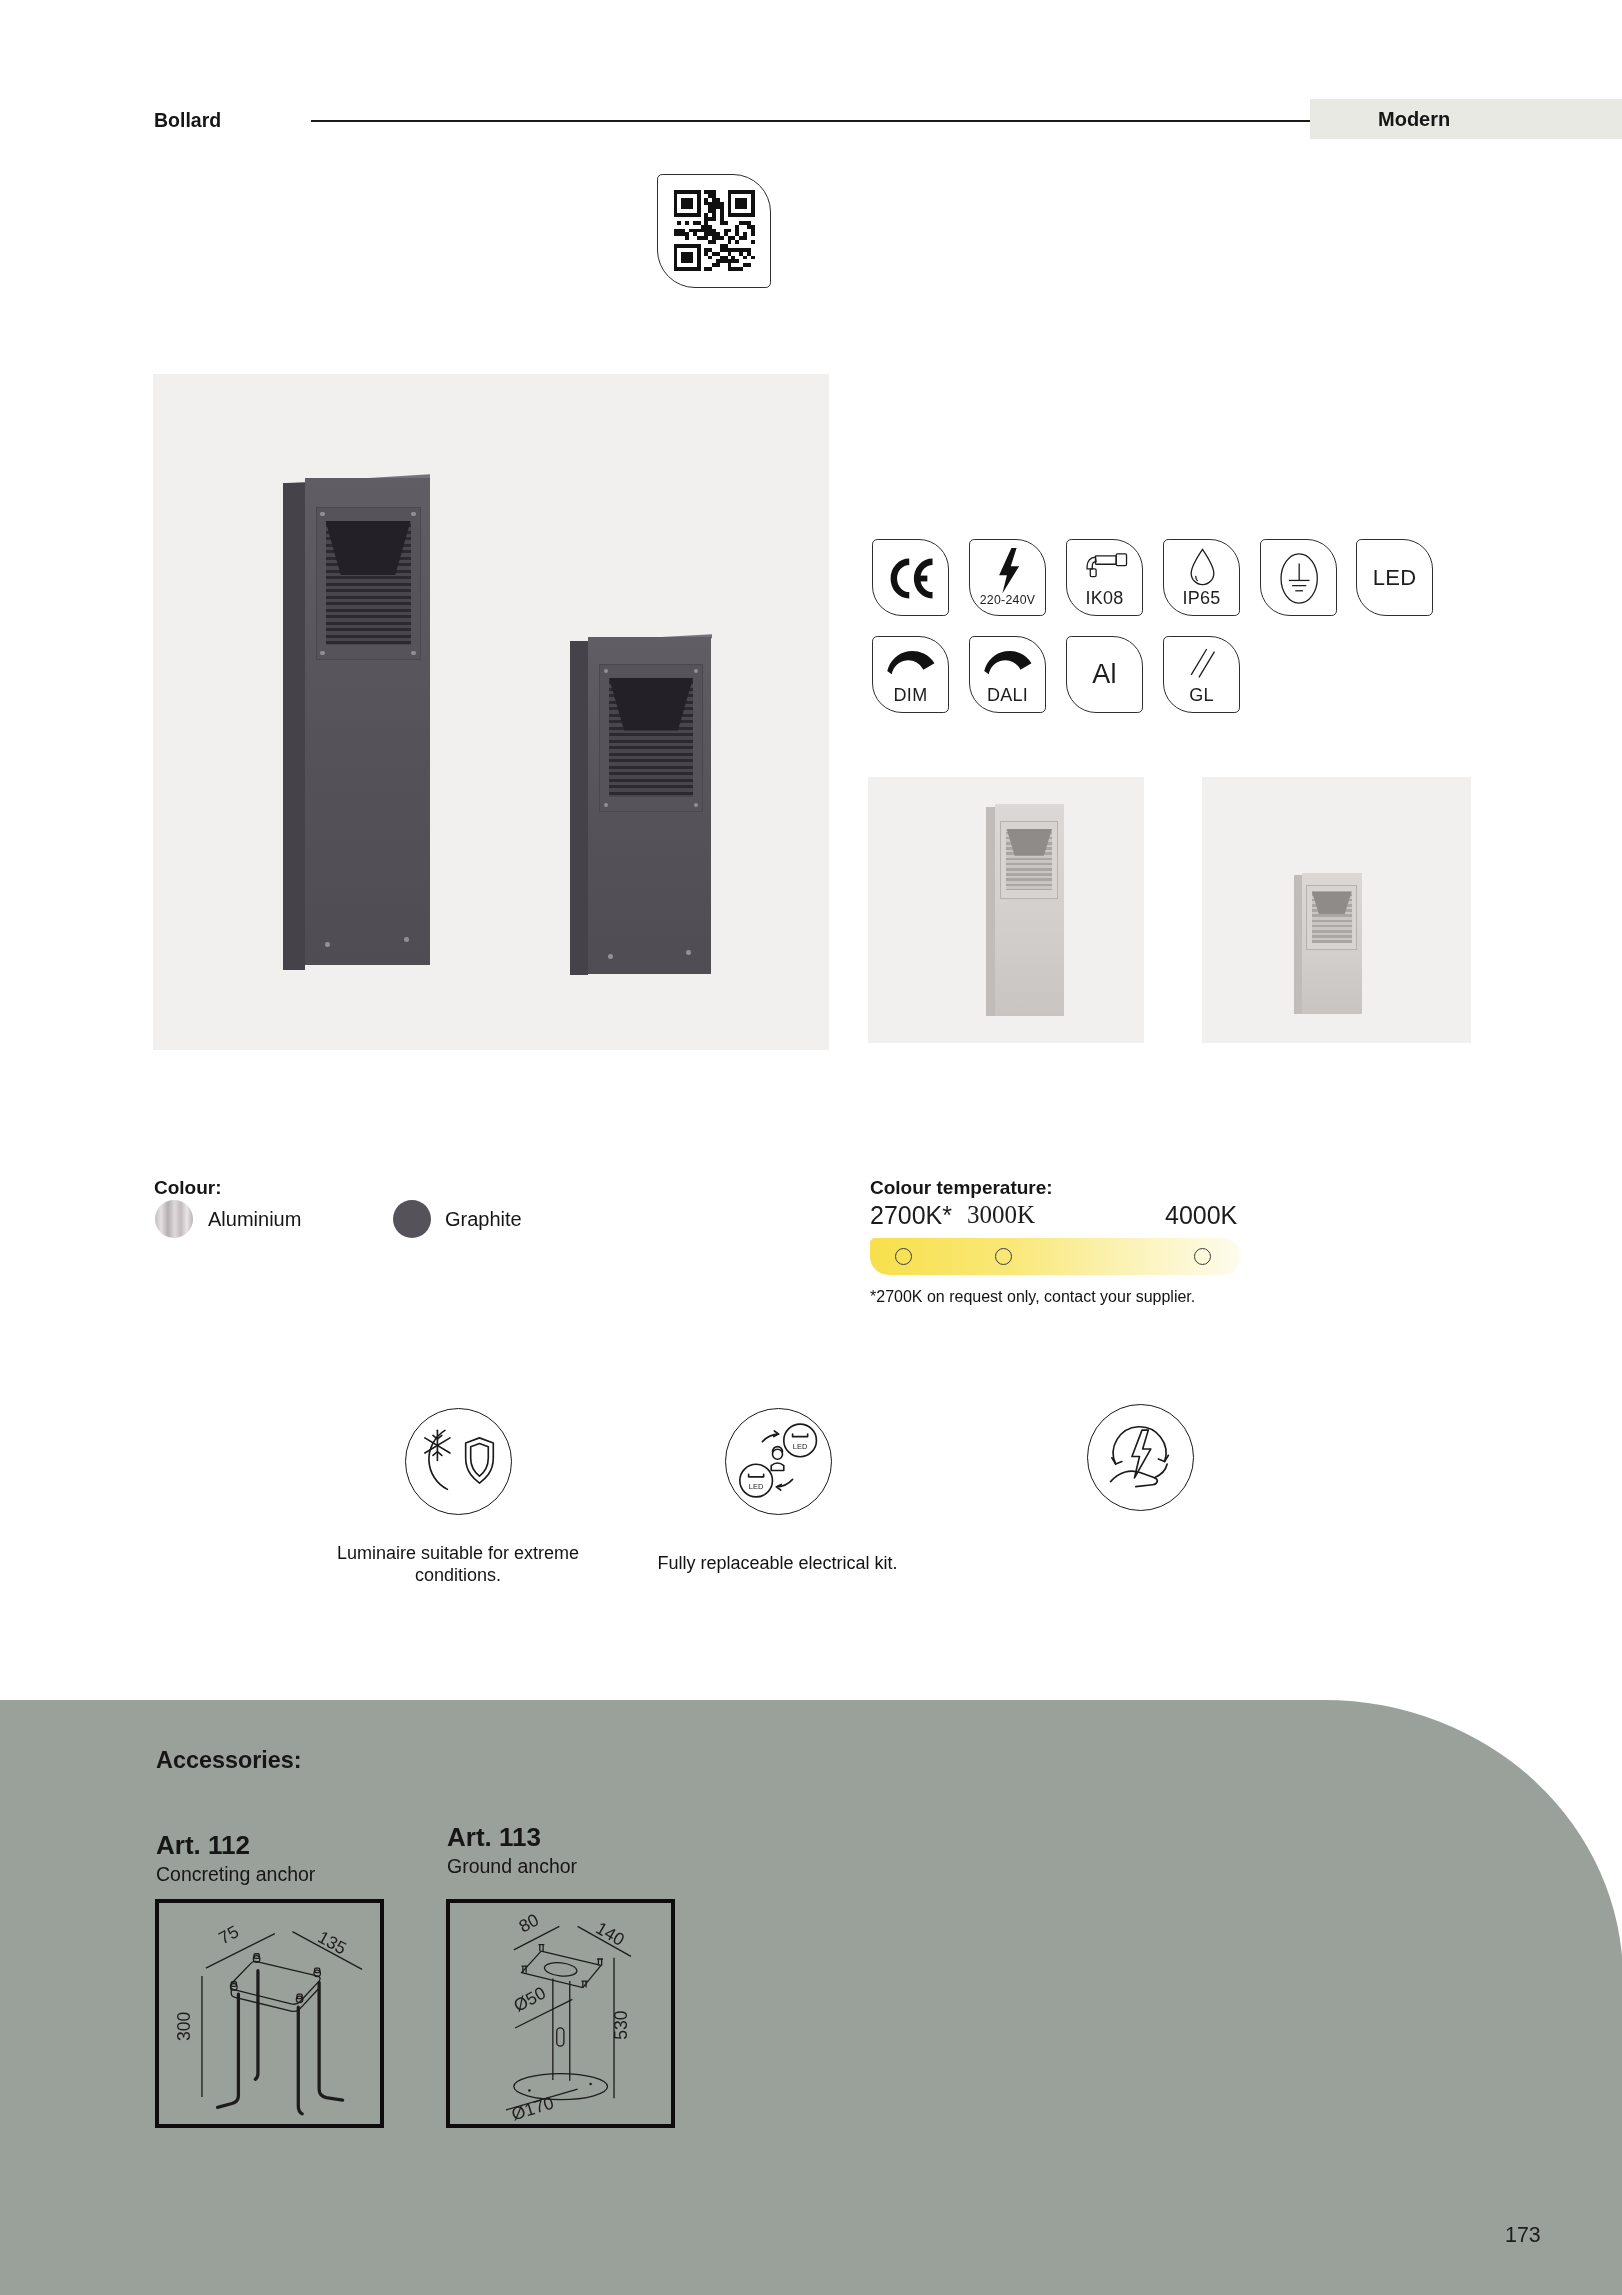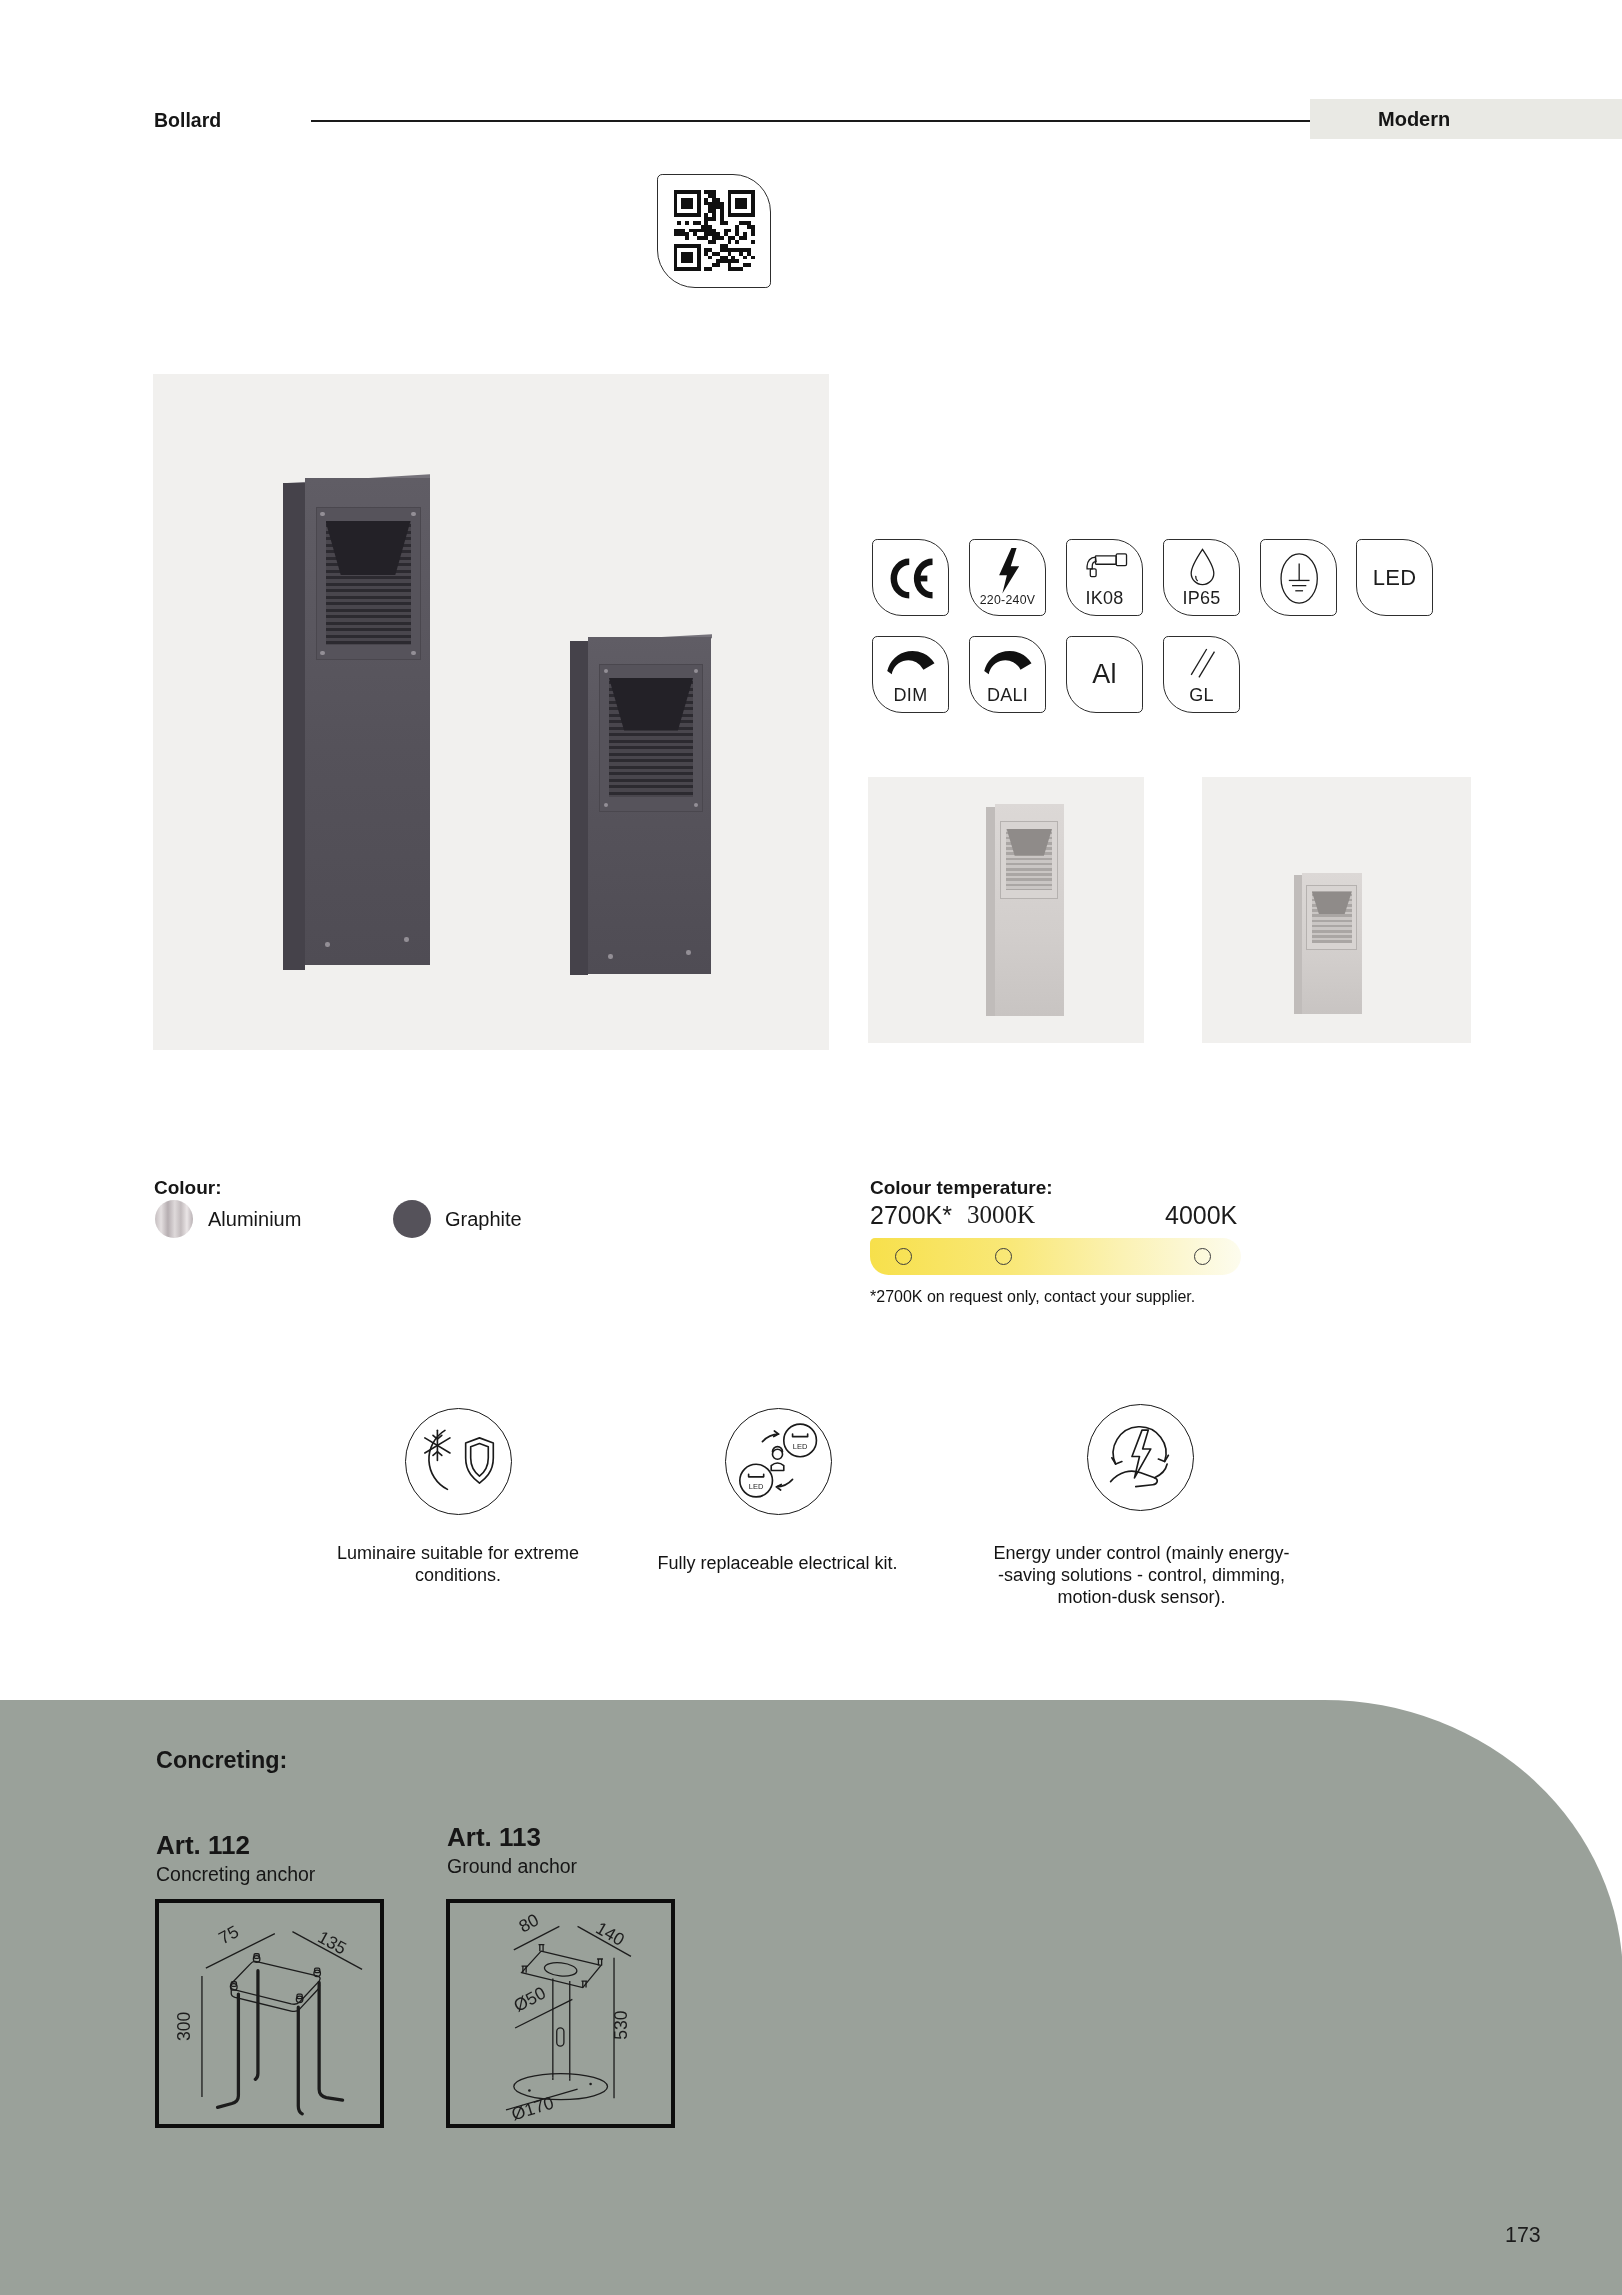--- a/index.html
+++ b/index.html
@@ -714,28 +714,23 @@
     </svg>
   </div>
 
   <div class="abs feat-text" style="left:289px;top:1542px;width:338px;">
     <div>Luminaire suitable for extreme</div>
     <div>conditions.</div>
   </div>
   <div class="abs feat-text" style="left:615px;top:1552px;width:325px;">
     <div>Fully replaceable electrical kit.</div>
   </div>
-  <div class="abs feat-text" style="left:976px;top:1542px;width:331px;">
-    <div>Energy under control (mainly energy-</div>
-    <div>-saving solutions - control, dimming,</div>
-    <div>motion-dusk sensor).</div>
-  </div>
 
   <div class="abs gray"></div>
-  <div class="abs acc-h">Concreting:</div>
+  <div class="abs acc-h">Accessories:</div>
 
   <div class="abs art-t" style="left:156px;top:1830px;">Art. 112</div>
   <div class="abs art-s" style="left:156px;top:1863px;text-align:center;">Concreting anchor</div>
   <div class="abs art-t" style="left:447px;top:1822px;">Art. 113</div>
   <div class="abs art-s" style="left:447px;top:1855px;">Ground anchor</div>
 
   <div class="abs draw-box" style="left:155px;top:1899px;">
     <svg width="220" height="220" viewBox="0 0 338 338">
       <line x1="72" y1="100" x2="178" y2="47" class="ln" stroke-width="1.3"></line>
       <text class="dim-text" transform="translate(98,64) rotate(-28)">75</text>

